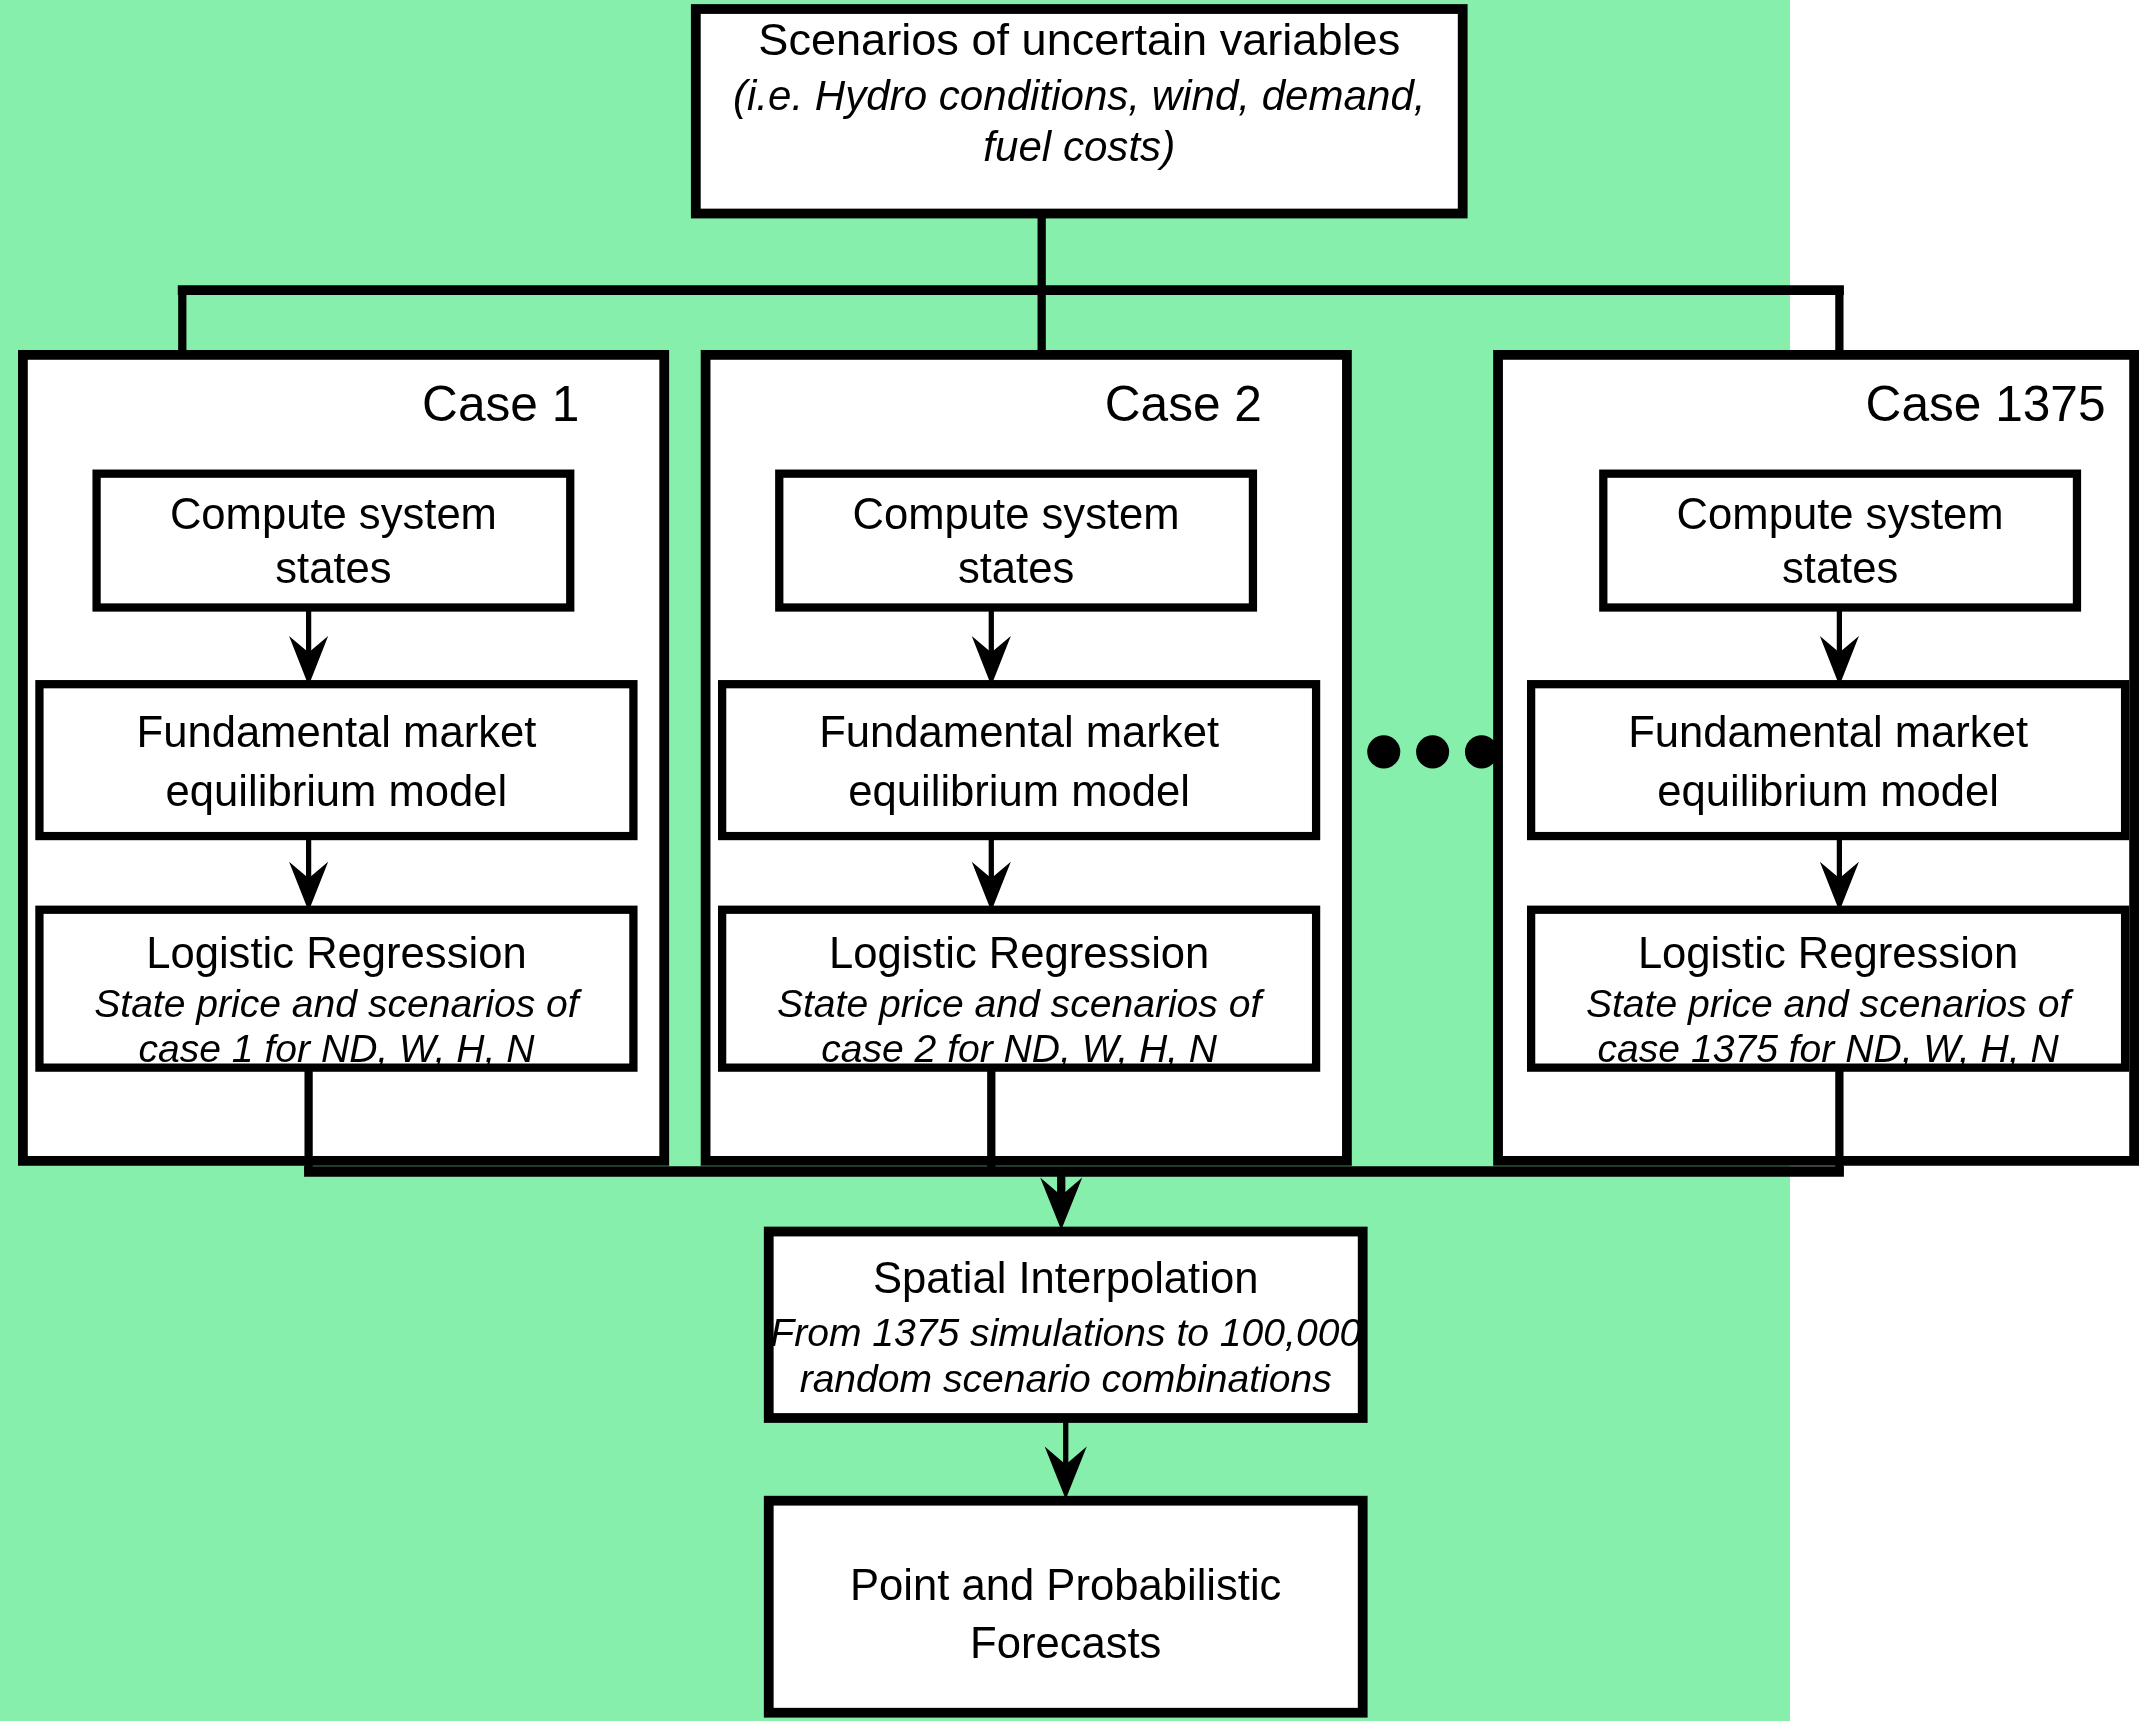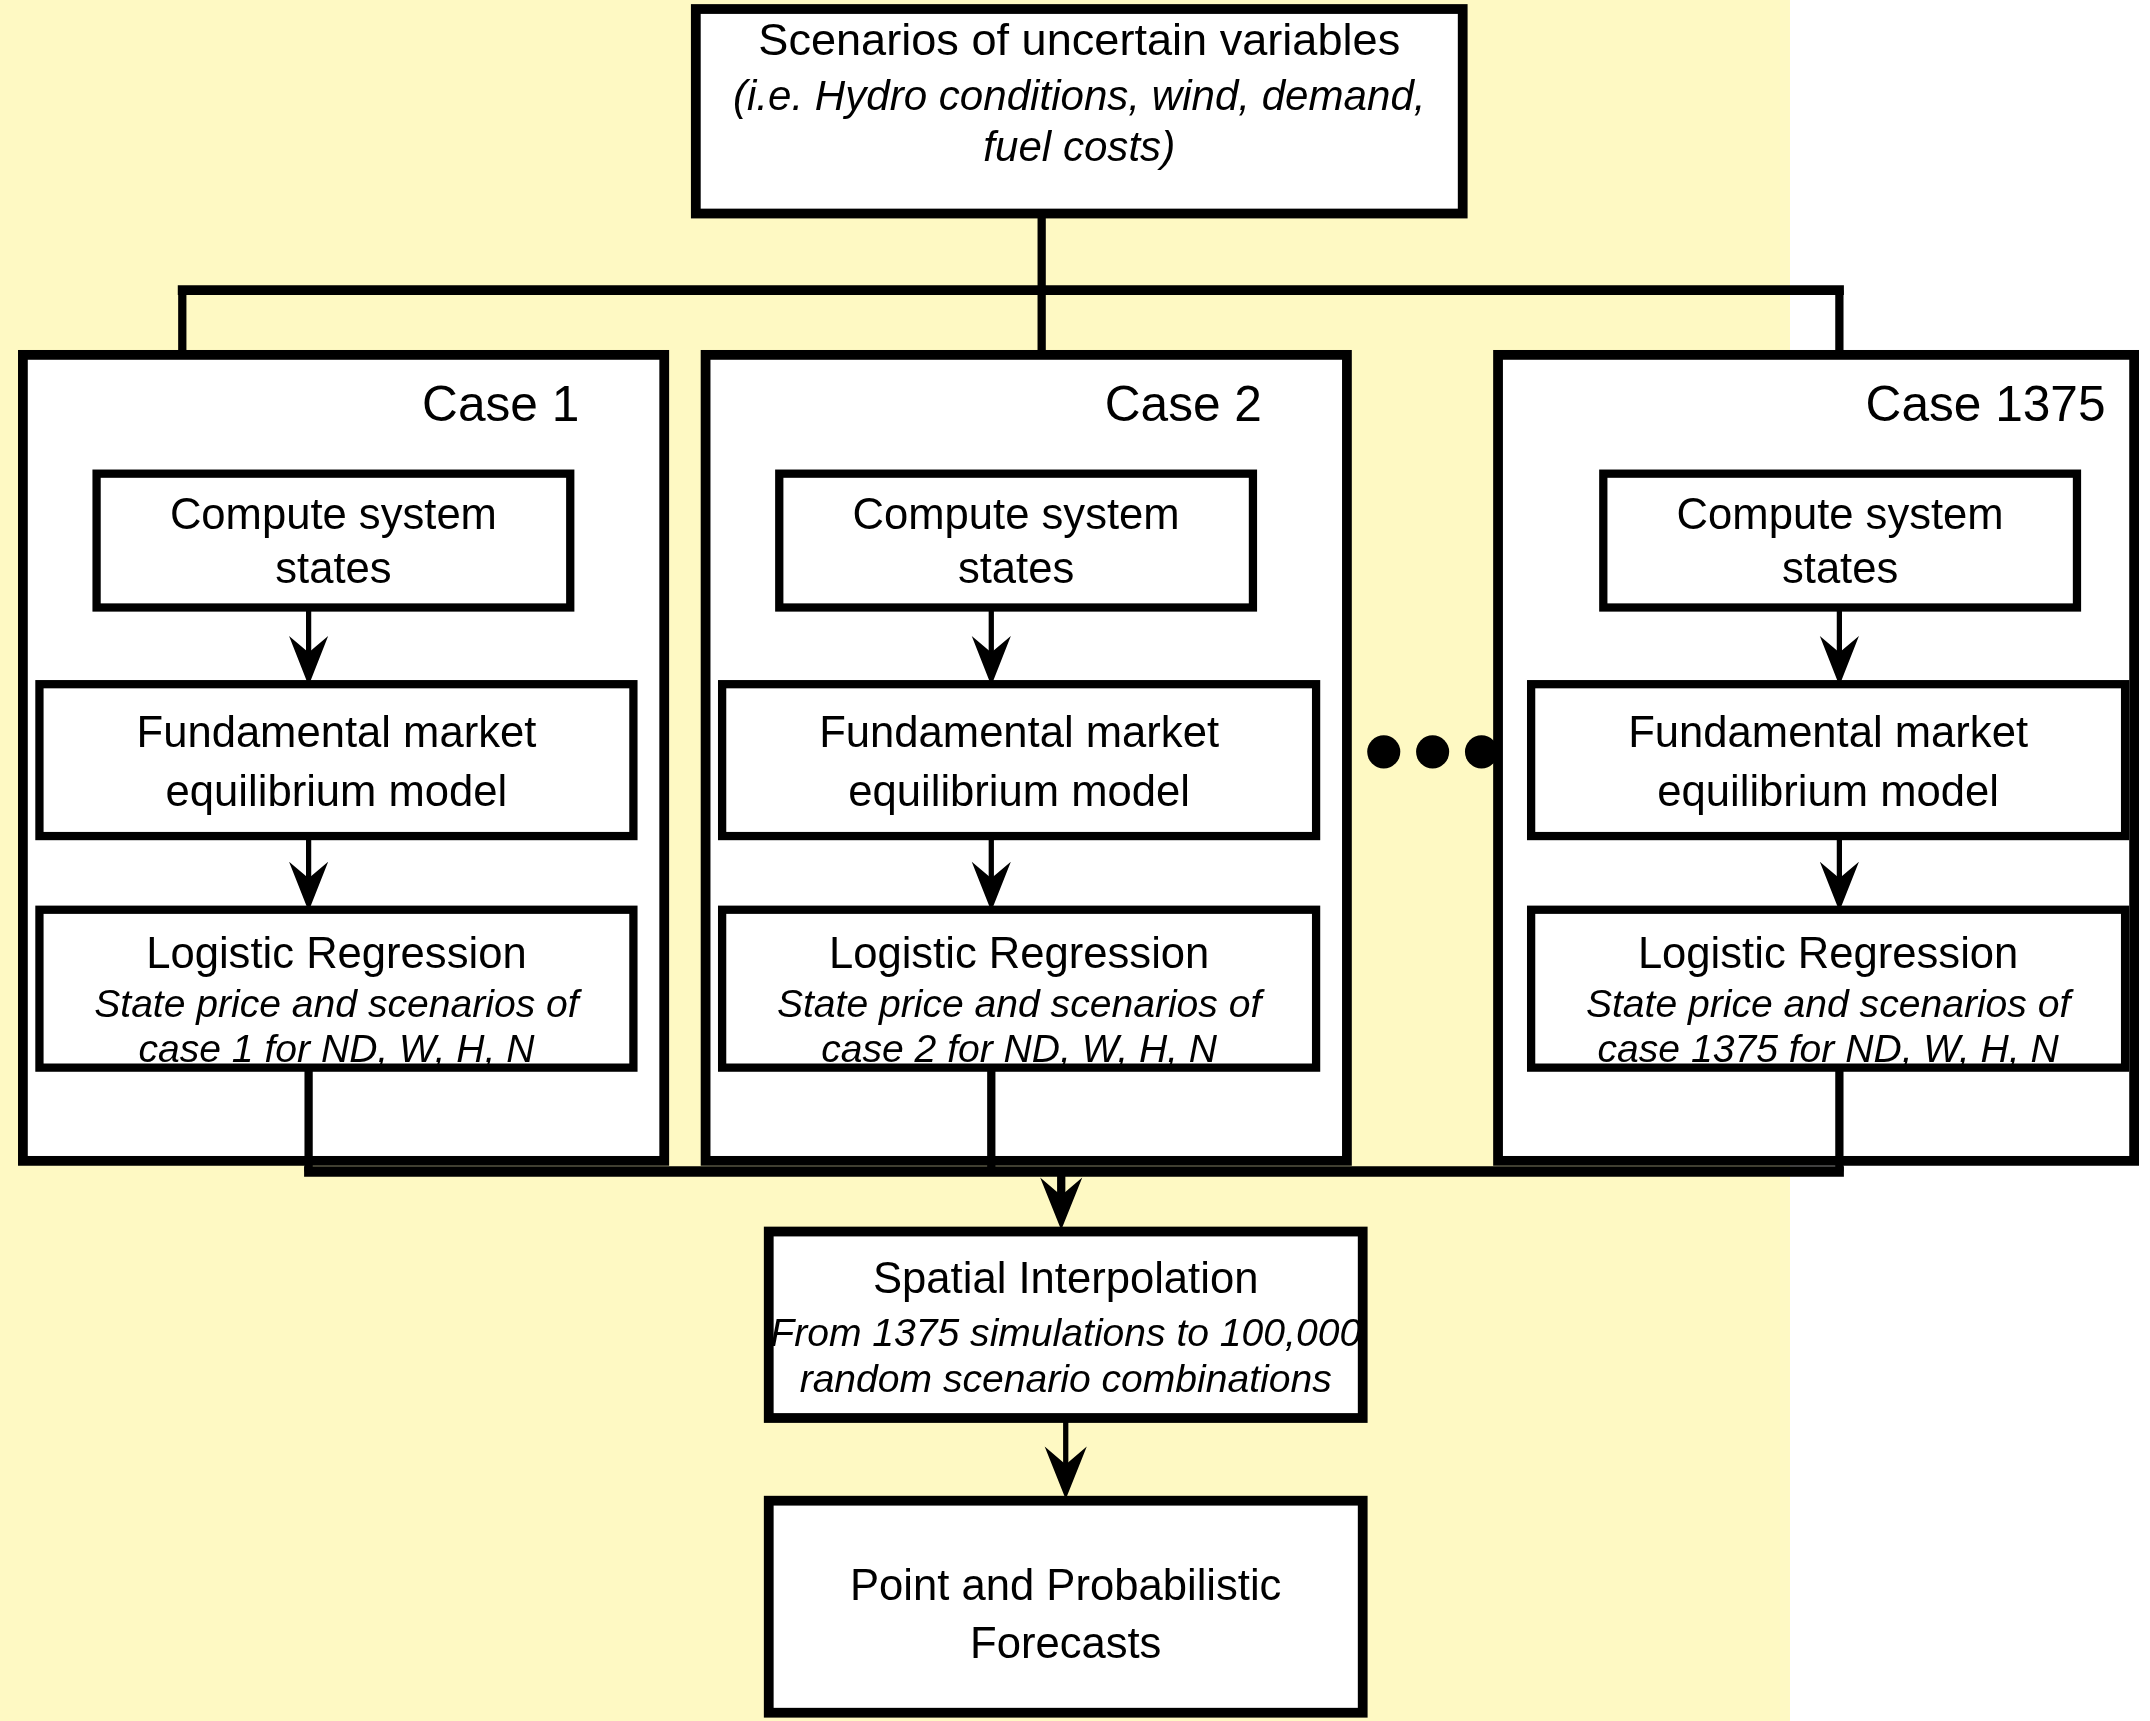--- a/index.html
+++ b/index.html
@@ -11,21 +11,21 @@
   body {
     width: 2151px;
     height: 1721px;
     font-family: "Liberation Sans", sans-serif;
     overflow: hidden;
   }
   #diagram-root {
     position: relative;
     width: 1790px;
     height: 1721px;
-    background: #fef9c3;
+    background: #86efac;
   }
   svg.flow {
     position: absolute;
     left: 0;
     top: 0;
     width: 2151px;
     height: 1721px;
     display: block;
   }
   

